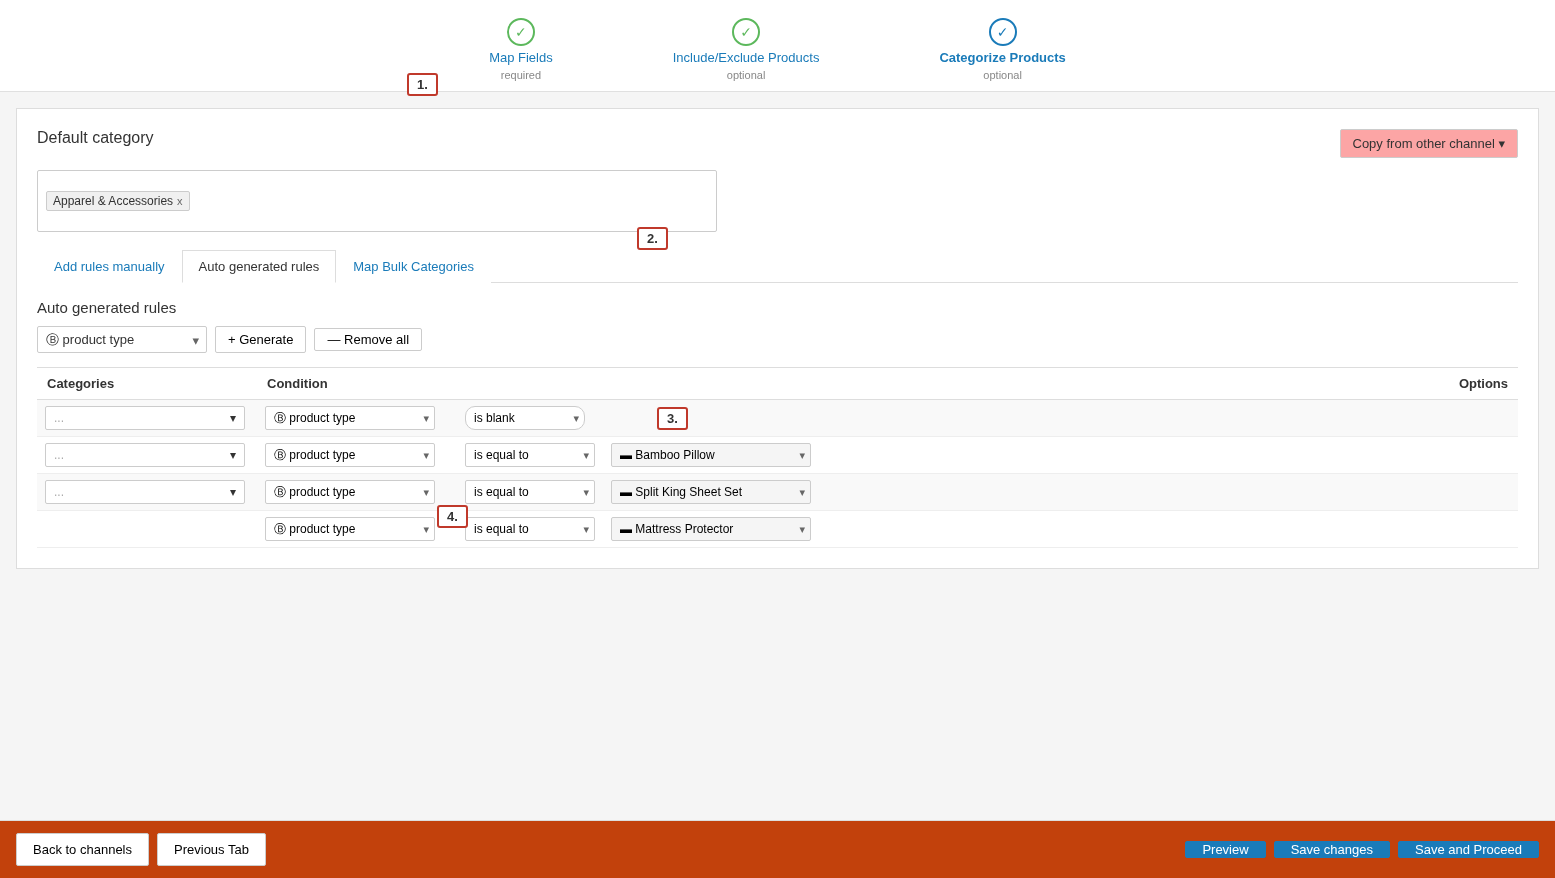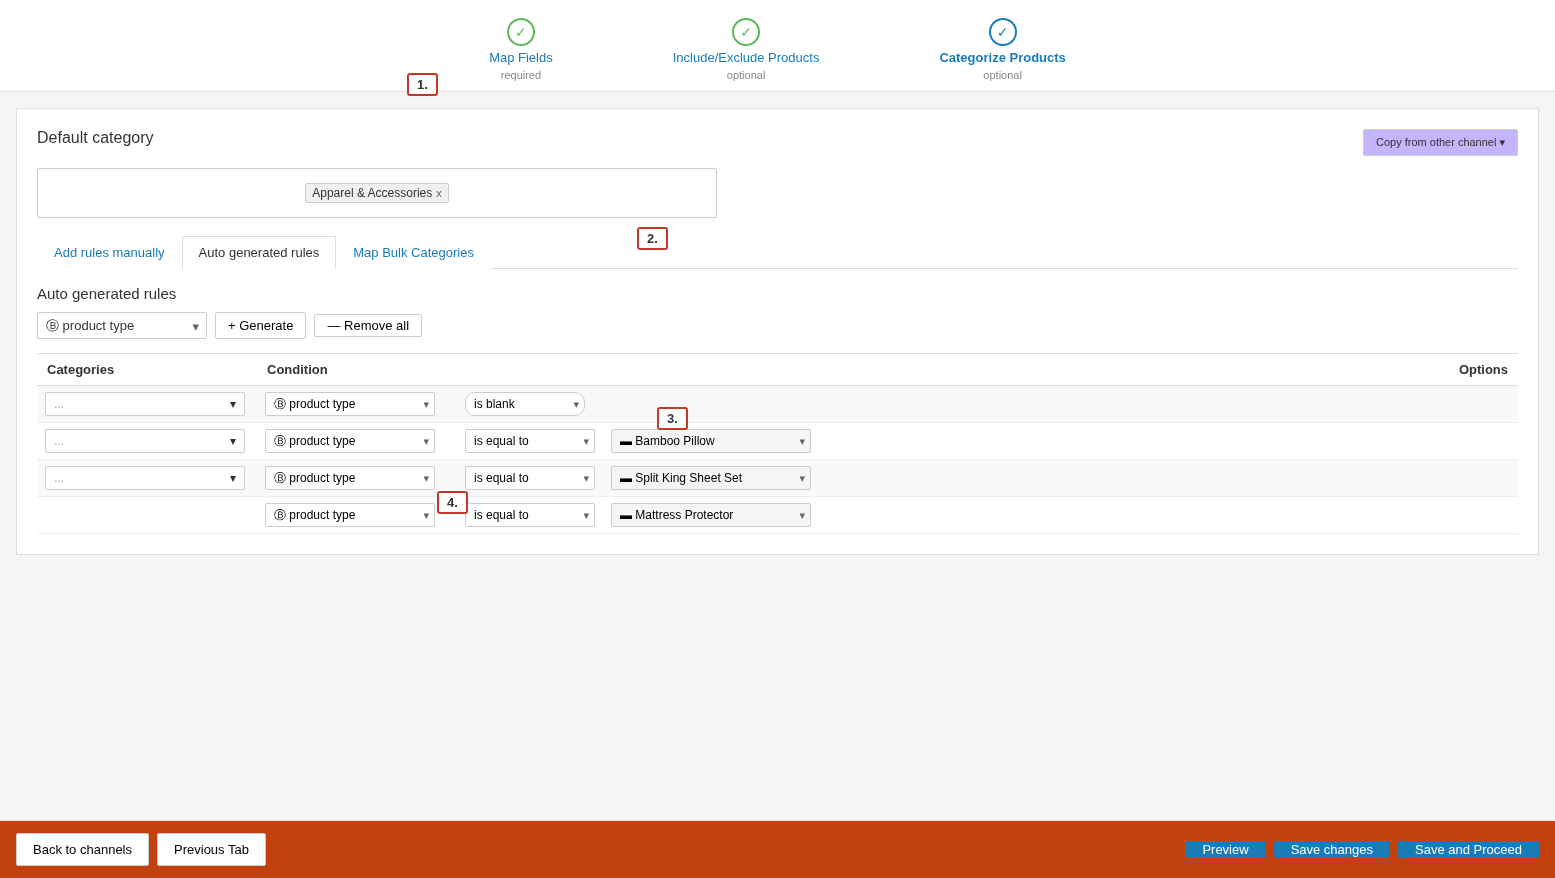--- a/index.html
+++ b/index.html
@@ -67,40 +67,39 @@
       align-items: flex-start;
       margin-bottom: 12px;
     }
     .section-title {
       font-size: 16px;
       font-weight: normal;
       color: #333;
     }
     .copy-btn {
       border: 1px solid #ccc;
-      background: #c4b5fd;
+      background: #fca5a5;
       color: #333;
       padding: 6px 12px;
       cursor: pointer;
-      font-size: 11px;
+      font-size: 13px;
       border-radius: 2px;
     }
 
     
     .tag-container {
       display: flex;
       flex-wrap: wrap;
       gap: 6px;
       border: 1px solid #ccc;
       border-radius: 2px;
-      padding: 14px 8px;
+      padding: 20px 8px;
       min-height: 34px;
       background: #fff;
       width: 680px;
-      justify-content: center;
     }
     .tag {
       background: #f0f0f0;
       border: 1px solid #ccc;
       border-radius: 2px;
       padding: 2px 6px;
       display: flex;
       align-items: center;
       gap: 4px;
       font-size: 12px;

